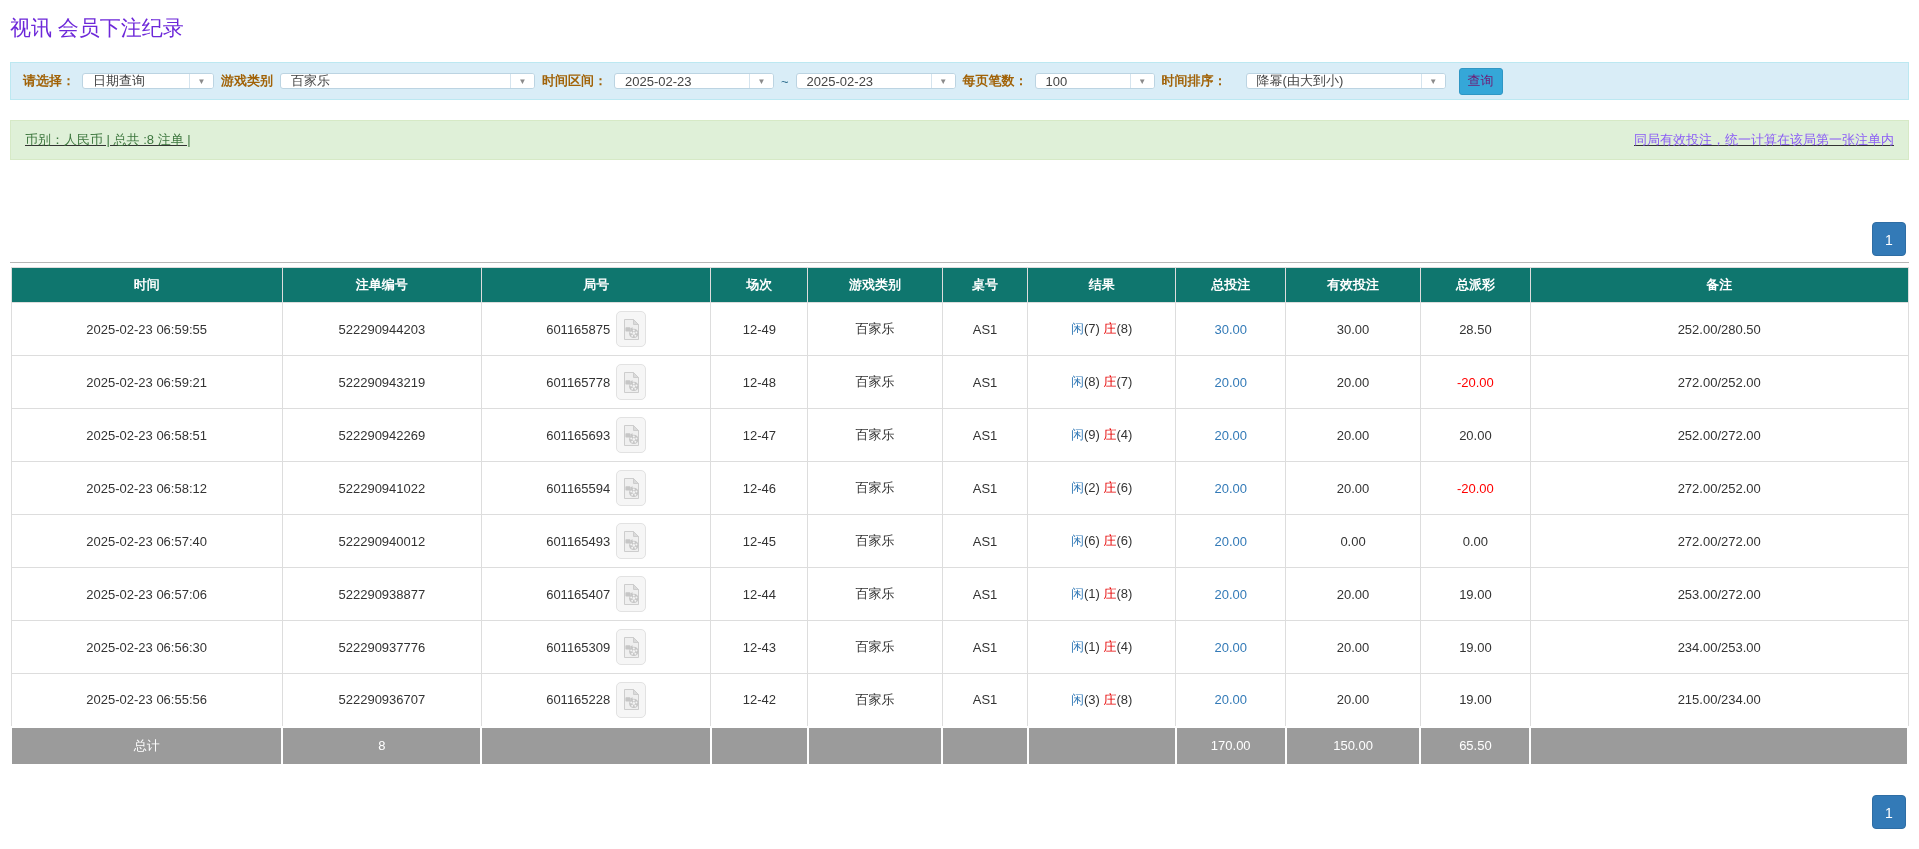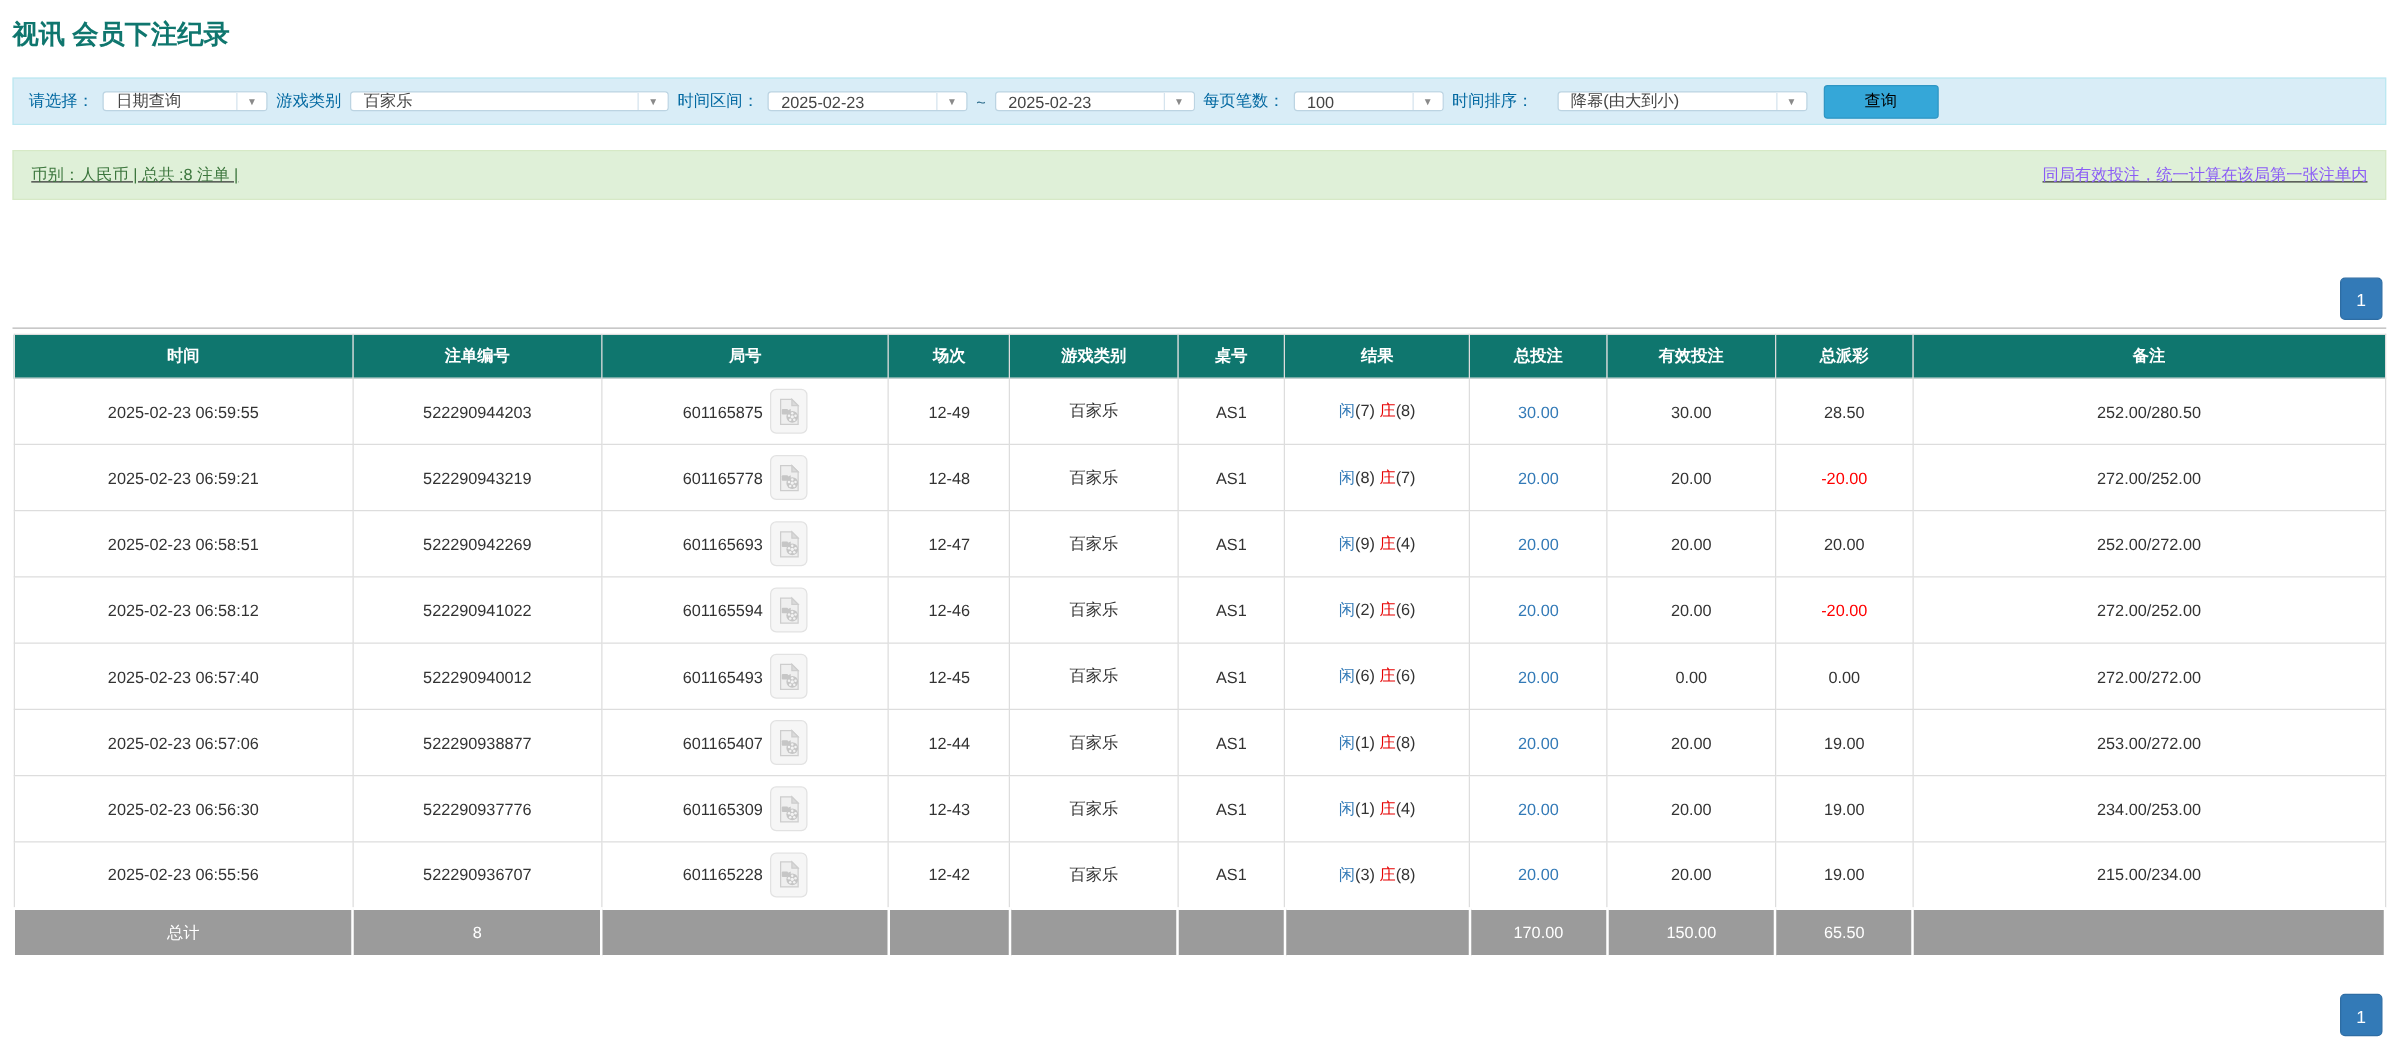--- a/index.html
+++ b/index.html
@@ -1,45 +1,45 @@
 <!DOCTYPE html>
 <html><head>
 <meta charset="utf-8">
 <style>
   * { box-sizing: border-box; margin: 0; padding: 0; }
   html, body { width: 1919px; height: 849px; overflow: hidden; background: #fff; }
   body { font-family: "Liberation Sans", "DejaVu Sans", sans-serif; font-size: 13px; color: #333; }
   .page { padding: 15px 10px 0 10px; }
 
-  h1.page-title { font-size: 21px; font-weight: 700; color: #0f766e; line-height: 26px; }
+  h1.page-title { font-size: 21px; font-weight: 400; color: #6d28d9; line-height: 26px; }
 
   
   .filter-bar {
     margin-top: 21px; height: 38px;
     background: #d9edf7; border: 1px solid #bce8f1;
     display: flex; align-items: center; padding: 0 12px; gap: 7px;
   }
-  .f-label { color: #0369a1; font-weight: normal; white-space: nowrap; }
+  .f-label { color: #a16207; font-weight: bold; white-space: nowrap; }
   .combo {
     display: inline-flex; align-items: center; height: 16px;
     background: #fff; border: 1px solid #bcd4e2; border-radius: 3px;
     cursor: pointer; overflow: hidden;
   }
   .combo .combo-text { padding: 0 10px; color: #444; flex: 1; white-space: nowrap; }
   .combo .combo-arrow {
     width: 24px; height: 100%; border-left: 1px solid #d5e4ee;
     display: flex; align-items: center; justify-content: center;
     color: #8a8a8a; font-size: 8px; background: #fff;
   }
   .w-select { width: 132px; } .w-game { width: 255px; } .w-date { width: 160px; }
   .w-size { width: 120px; } .w-sort { width: 200px; margin-left: 12px; }
   .tilde { color: #31708f; }
   .search-btn {
-    height: 27px; padding: 0 32px; margin-left: 6px;
-    background: #35a7d8; color: #000000; border: 1px solid #2f96c4; border-radius: 3px;
+    height: 27px; padding: 0 8px; margin-left: 6px;
+    background: #35a7d8; color: #701a75; border: 1px solid #2f96c4; border-radius: 3px;
     font-size: 13px; cursor: pointer;
   }
 
   
   .summary-bar {
     margin-top: 20px; height: 40px;
     background: #dff0d8; border: 1px solid #d6e9c6;
     display: flex; align-items: center; justify-content: space-between; padding: 0 14px; text-decoration: underline;
   }
   .summary-left { color: #3c763d; }

